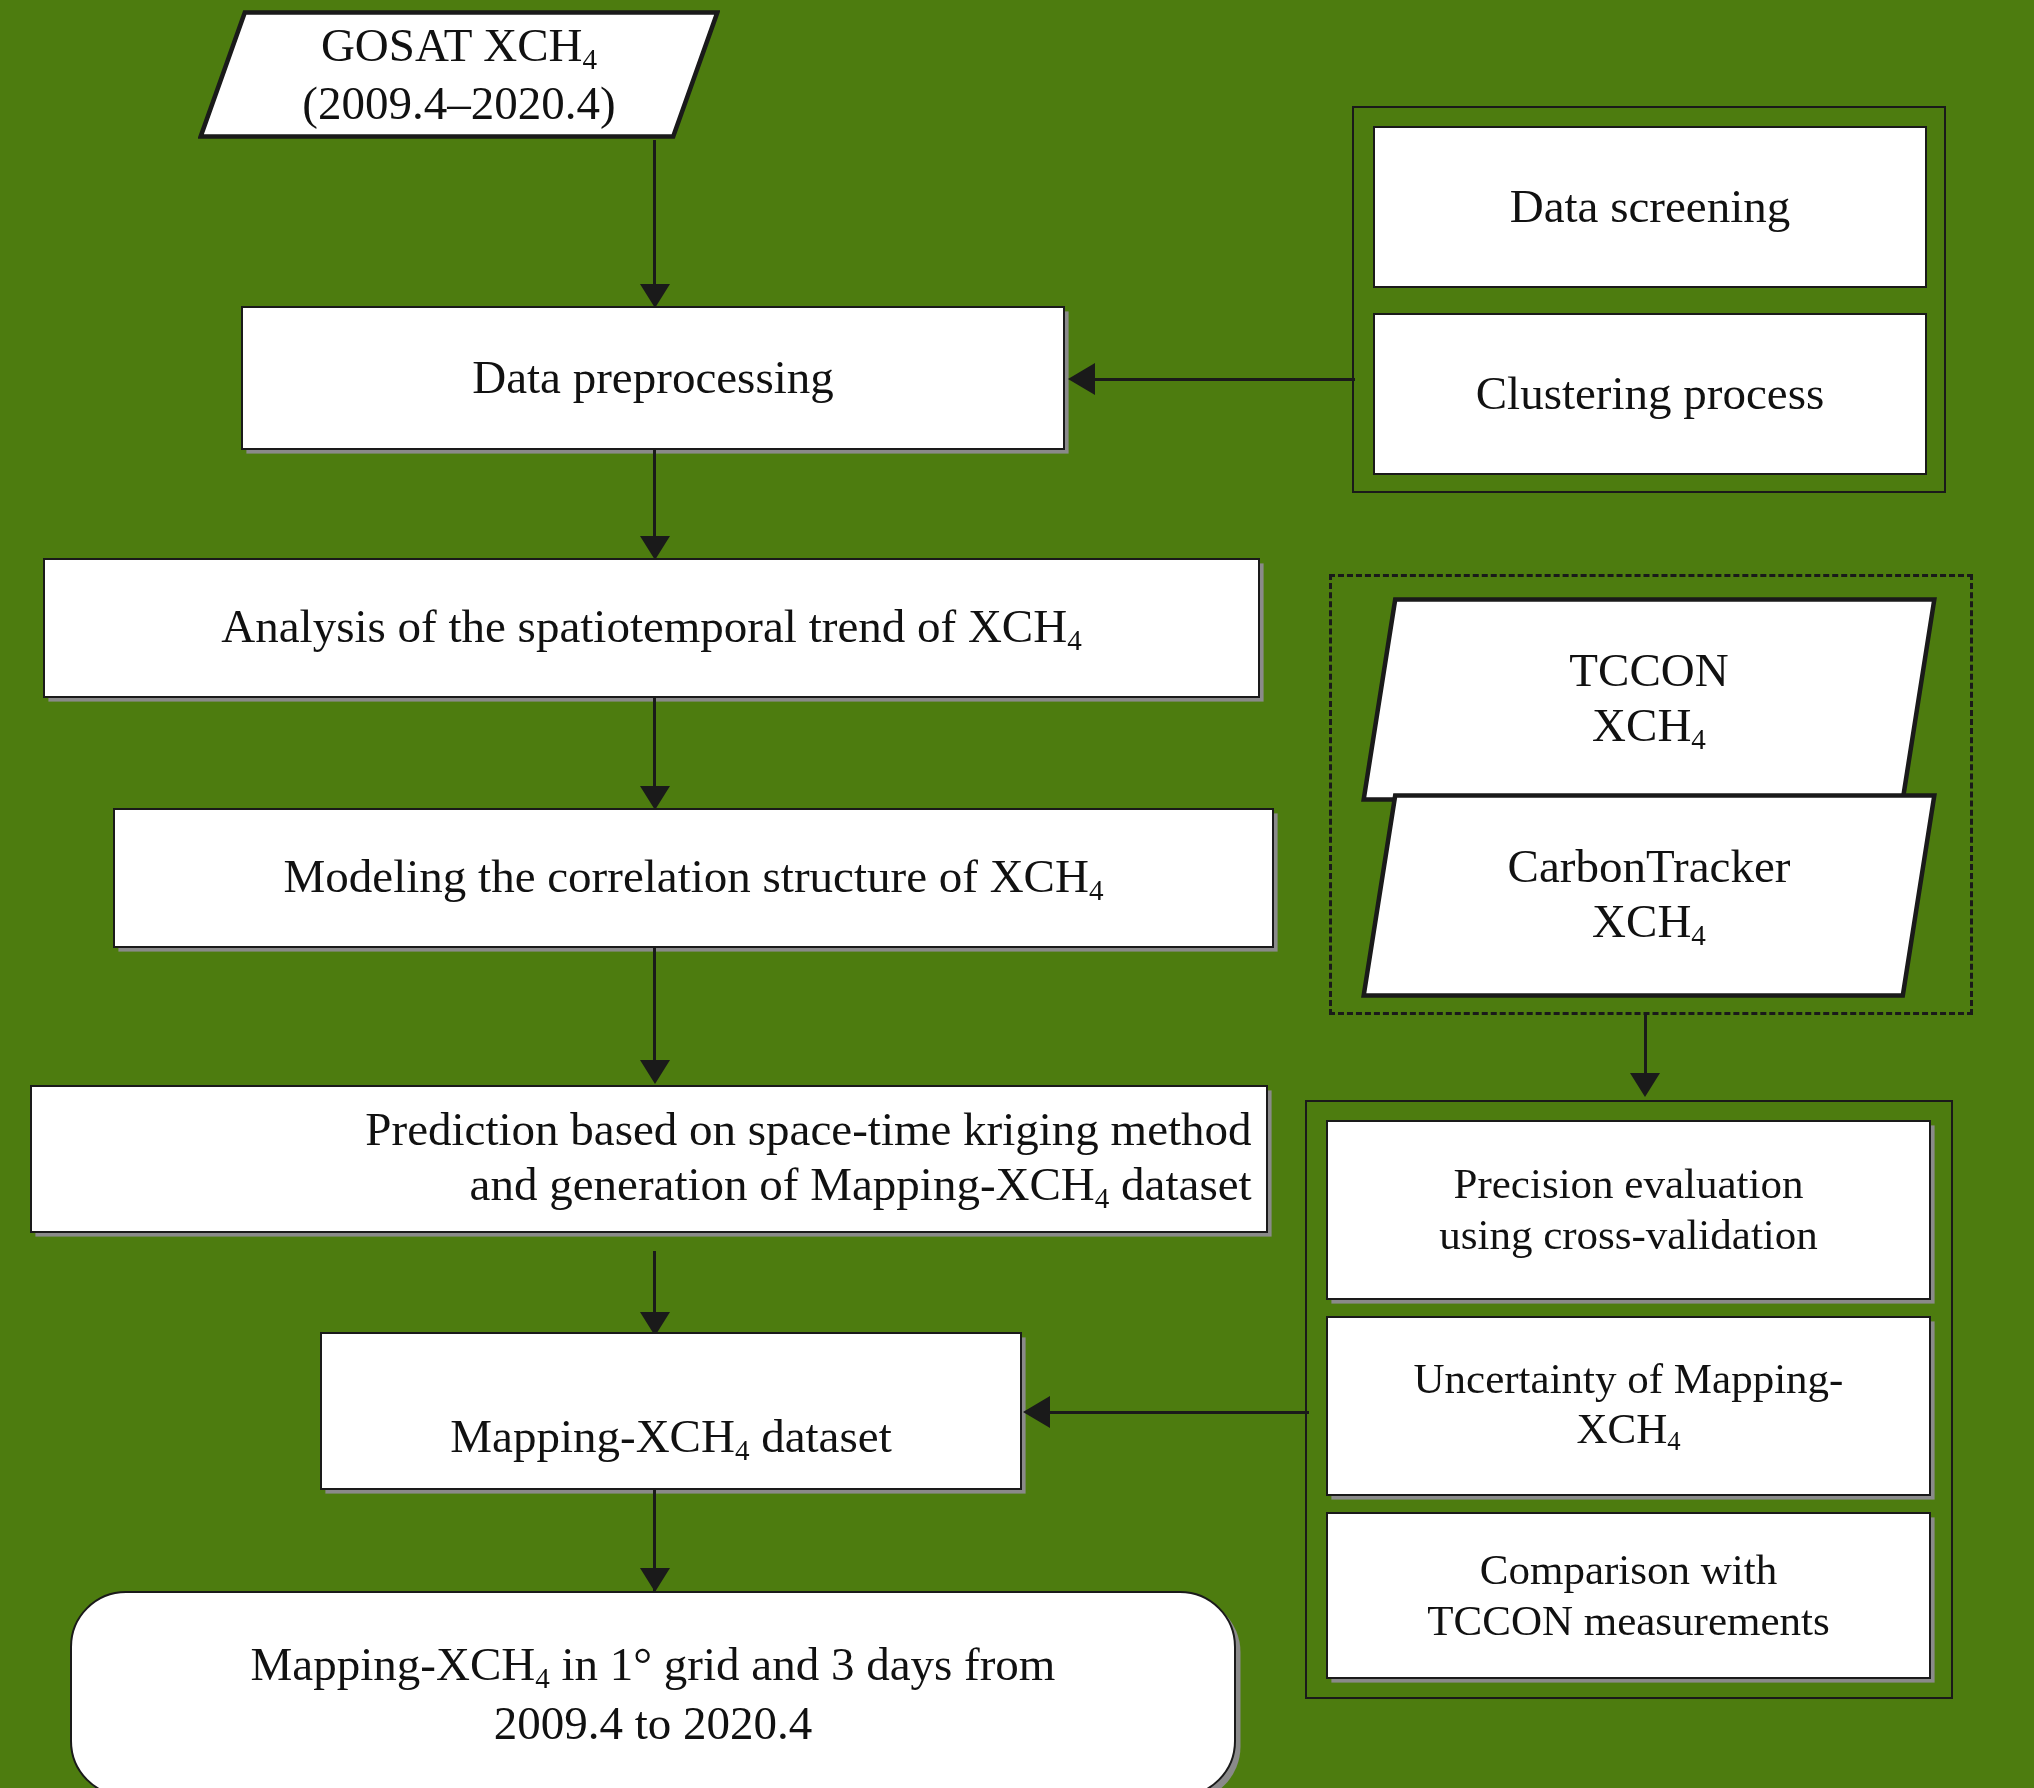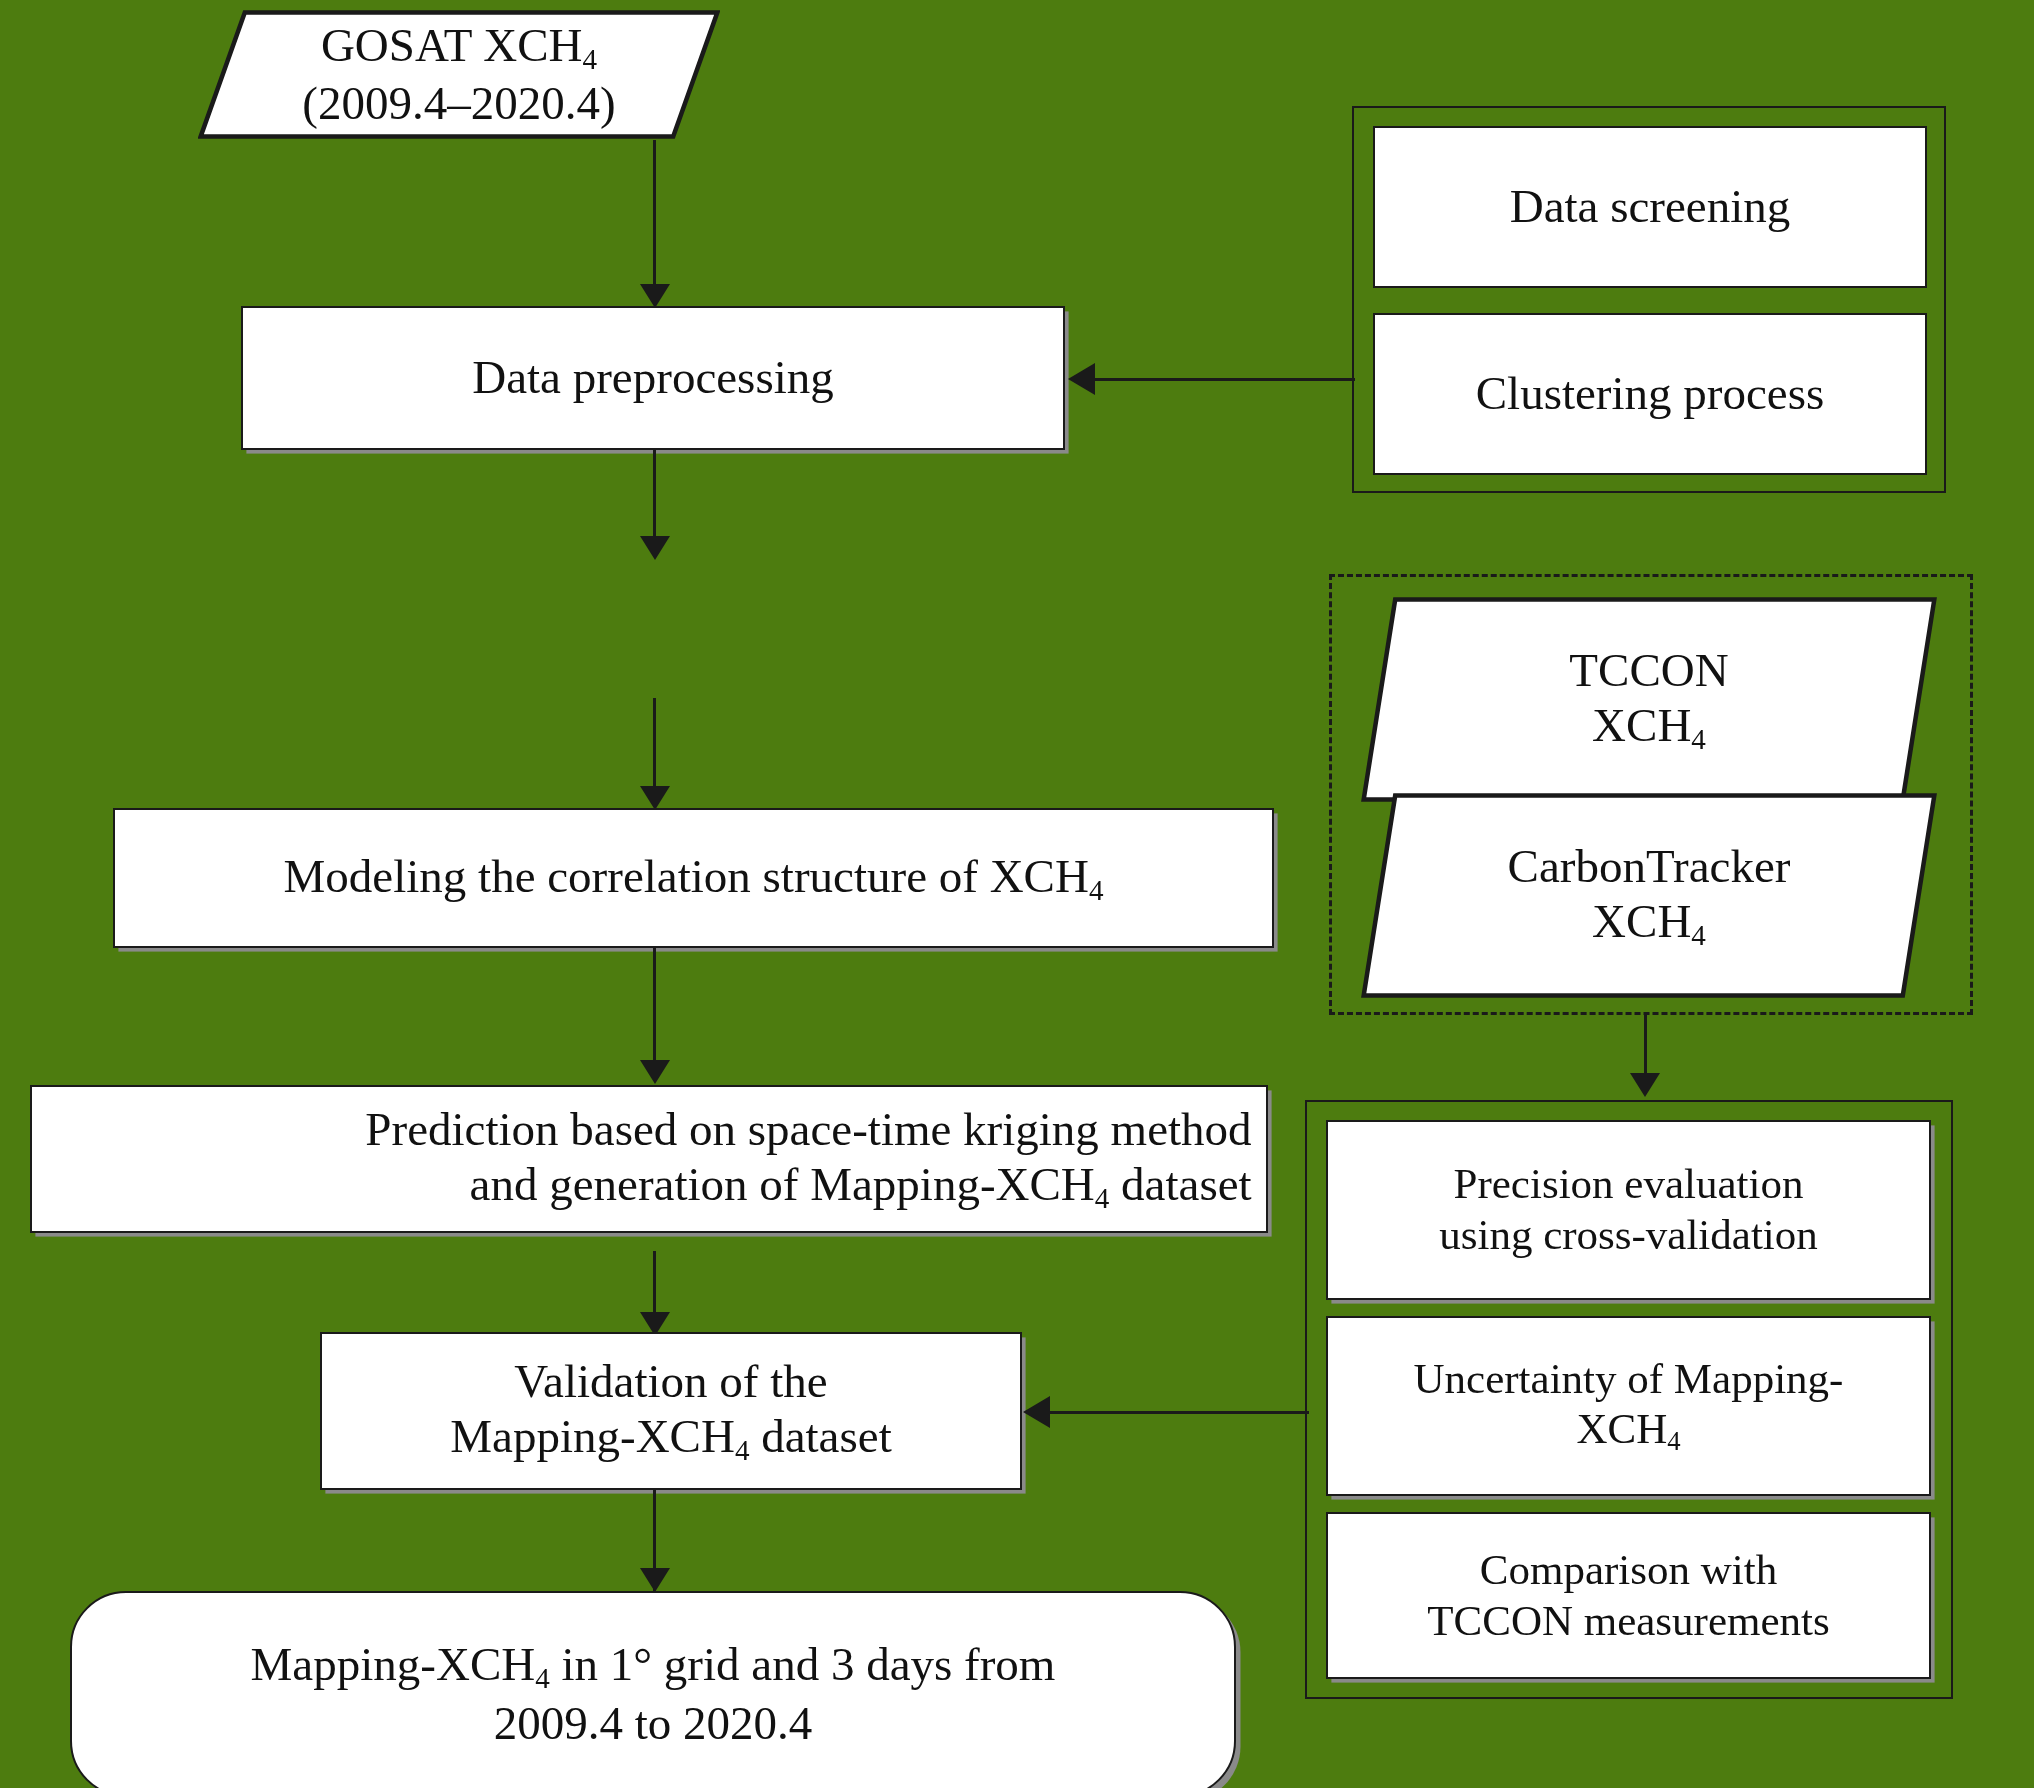--- a/index.html
+++ b/index.html
@@ -107,20 +107,23 @@
 
   <div class="node rect f52" style="left:241px;top:306px;width:824px;height:144px;">
     <span class="txt">Data preprocessing</span>
   </div>
 
   <div class="conn">
     <div class="vline" style="left:653px;top:450px;height:104px;"></div>
     <div class="arrow-down" style="left:640px;top:536px;"></div>
   </div>
 
+  <div class="node rect f52" style="left:43px;top:558px;width:1217px;height:140px;">
+    <span class="txt"><span>Analysis of the spatiotemporal trend of XCH</span><sub>4</sub></span>
+  </div>
 
   <div class="conn">
     <div class="vline" style="left:653px;top:698px;height:106px;"></div>
     <div class="arrow-down" style="left:640px;top:786px;"></div>
   </div>
 
   <div class="node rect f52" style="left:81px;top:808px;width:1161px;height:140px;margin-left:32px;">
     <span class="txt"><span>Modeling  the  correlation  structure  of XCH</span><sub>4</sub></span>
   </div>
 
@@ -136,21 +139,21 @@
     </span>
   </div>
 
   <div class="conn">
     <div class="vline" style="left:653px;top:1251px;height:83px;"></div>
     <div class="arrow-down" style="left:640px;top:1312px;"></div>
   </div>
 
   <div class="node rect f52" style="left:320px;top:1332px;width:702px;height:158px;">
     <span class="txt">
-      <span>Validation  of  the</span><br>
+      <br>
       <span><span>Mapping-XCH</span><sub>4</sub><span> dataset</span></span>
     </span>
   </div>
 
   <div class="conn">
     <div class="vline" style="left:653px;top:1490px;height:101px;"></div>
     <div class="arrow-down" style="left:640px;top:1568px;"></div>
   </div>
 
   <div class="node rounded f52" style="left:70px;top:1591px;width:1166px;height:206px;">

